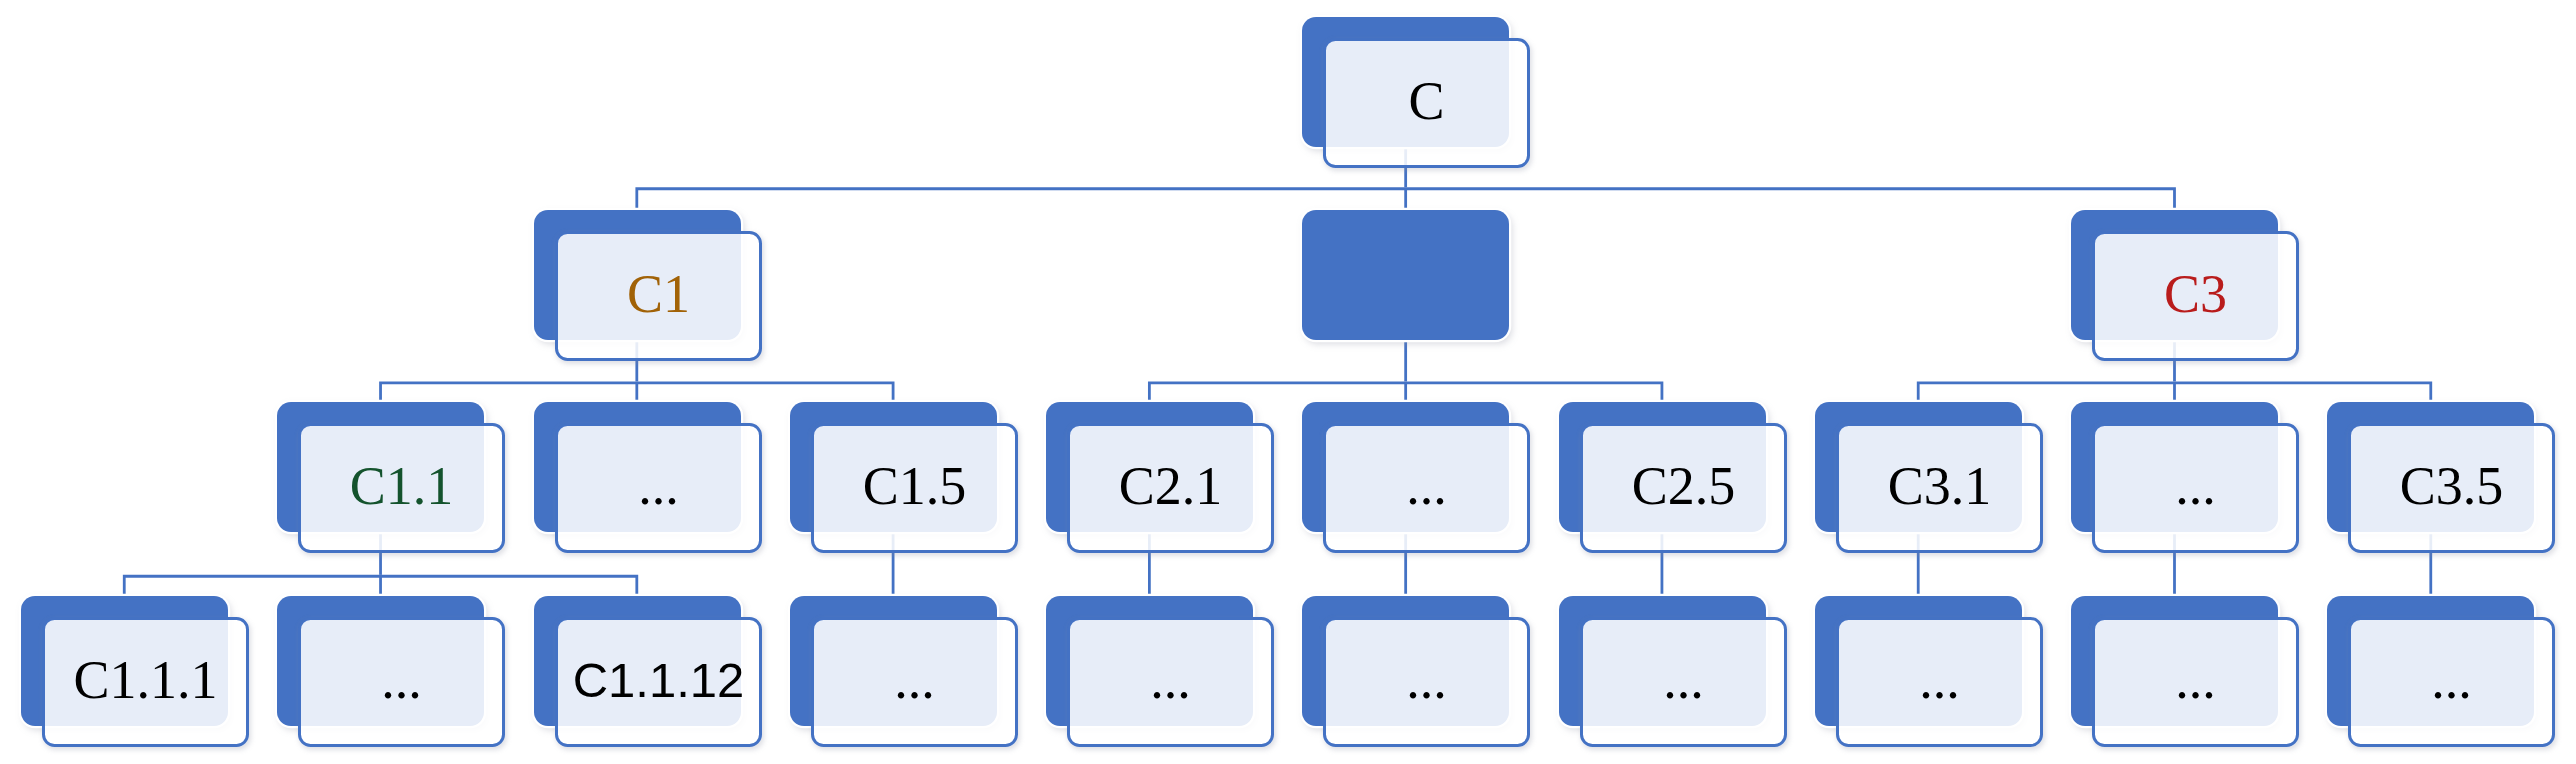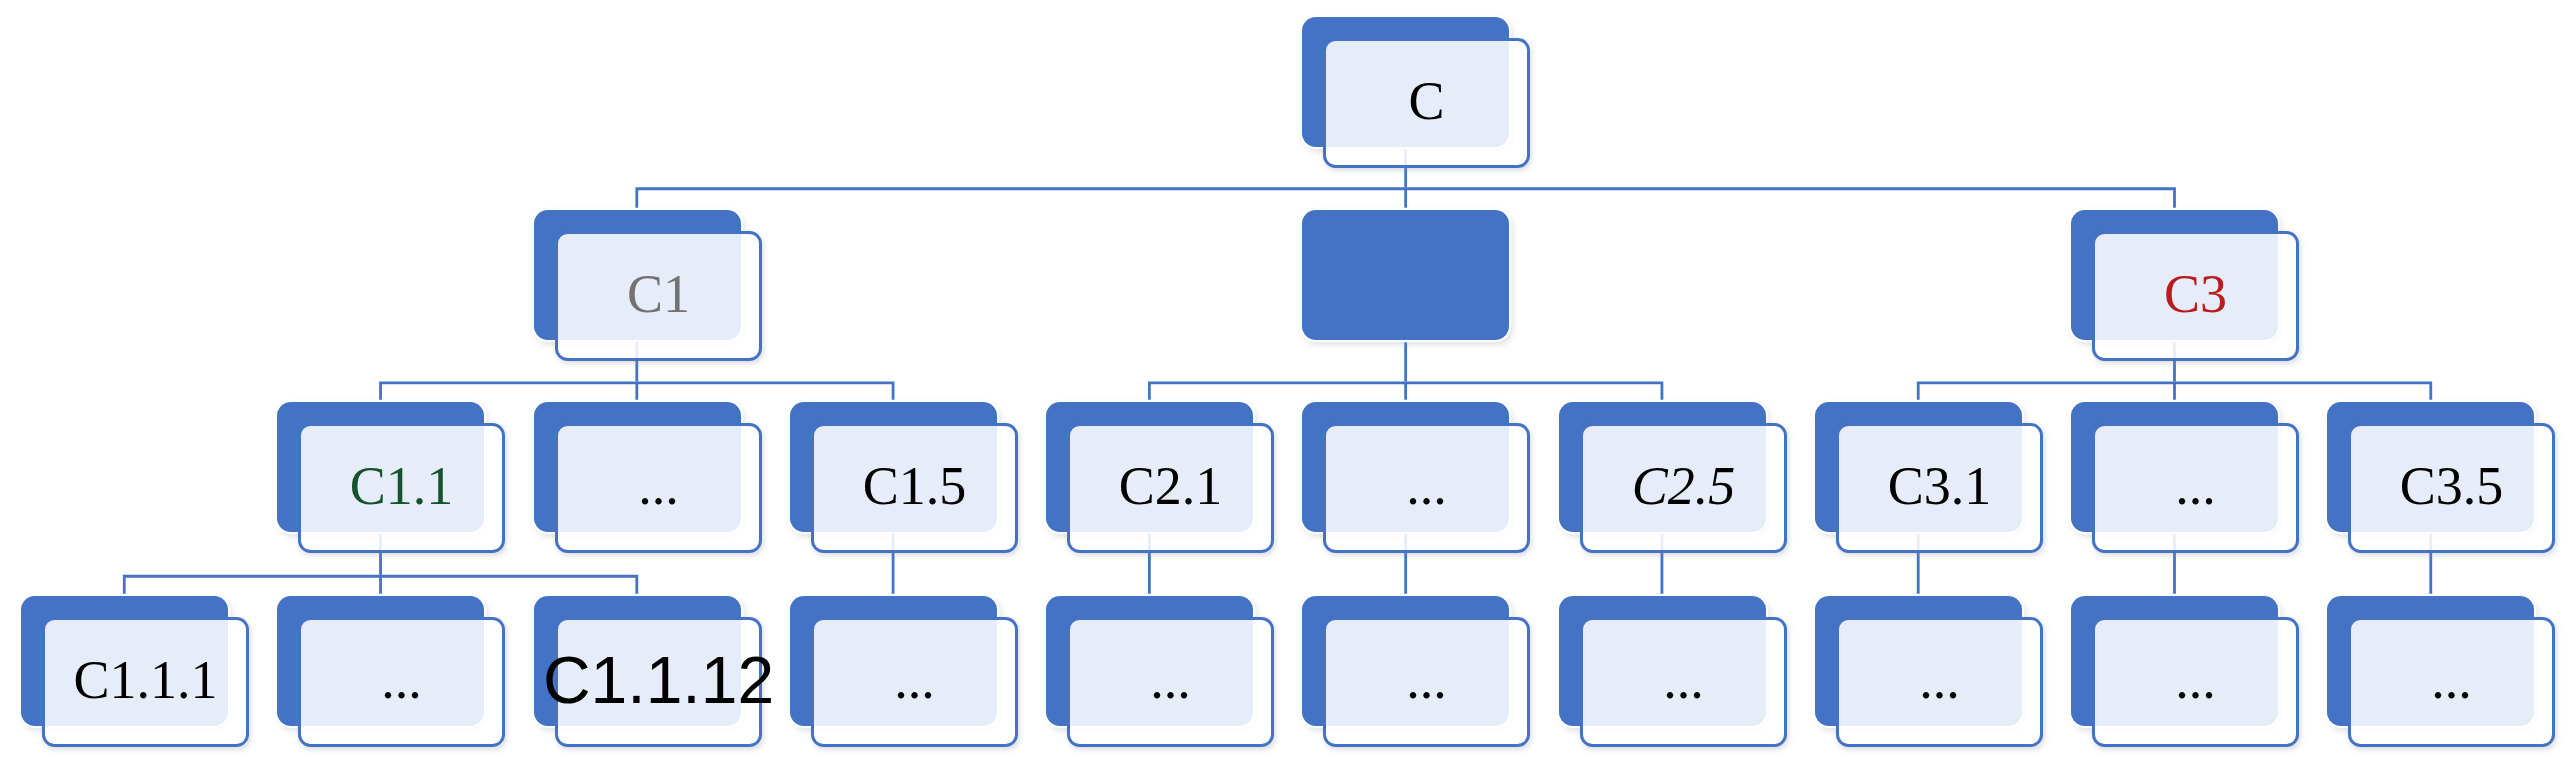--- a/index.html
+++ b/index.html
@@ -44,21 +44,21 @@
   }
   .node .label {
     font-size: 54px;
     line-height: 1;
     color: #000000;
     white-space: nowrap;
     transform: translateY(-1.6px);
   }
   .node.sans .label {
     font-family: "Liberation Sans", "DejaVu Sans", sans-serif;
-    font-size: 66px;
+    font-size: 49px;
   }
 </style>
 </head>
 <body>
 
 <div id="canvas">
   <svg id="connectors" width="2576" height="765" viewBox="0 0 3317 985">
       <path d="M 820 278 L 820 243 L 2800 243 L 2800 278" fill="none" stroke="#4472C4" stroke-width="3.6" stroke-linejoin="miter"></path>
       <path d="M 1810 243 L 1810 278" fill="none" stroke="#4472C4" stroke-width="3.6" stroke-linejoin="miter"></path>
       <path d="M 1810 184 L 1810 241.2" fill="none" stroke="#4472C4" stroke-width="3.6" stroke-linejoin="miter"></path>
@@ -85,21 +85,21 @@
   <div id="nodes">
       <div class="node" style="left: 1302px; top: 17px; width: 228px; height: 151px;">
         <div class="back" style="width: 207px; height: 130px; background: rgb(68, 114, 196);"></div>
         <div class="card" style="left: 21px; top: 21px; width: 207px; height: 130px; background: rgba(255, 255, 255, 0.87); border-color: rgb(68, 114, 196);">
           <span class="label" style="color: rgb(0, 0, 0);">C</span>
         </div>
       </div>
       <div class="node" style="left: 534px; top: 210px; width: 228px; height: 151px;">
         <div class="back" style="width: 207px; height: 130px; background: rgb(68, 114, 196);"></div>
         <div class="card" style="left: 21px; top: 21px; width: 207px; height: 130px; background: rgba(255, 255, 255, 0.87); border-color: rgb(68, 114, 196);">
-          <span class="label" style="color: #737373;">C1</span>
+          <span class="label" style="color: #a16207;">C1</span>
         </div>
       </div>
       <div class="node" style="left: 1302px; top: 210px; width: 228px; height: 151px;">
         <div class="back" style="width: 207px; height: 130px; background: rgb(68, 114, 196);"></div>
       </div>
       <div class="node" style="left: 2071px; top: 210px; width: 228px; height: 151px;">
         <div class="back" style="width: 207px; height: 130px; background: rgb(68, 114, 196);"></div>
         <div class="card" style="left: 21px; top: 21px; width: 207px; height: 130px; background: rgba(255, 255, 255, 0.87); border-color: rgb(68, 114, 196);">
           <span class="label" style="color: #b91c1c;">C3</span>
         </div>
@@ -129,21 +129,21 @@
         </div>
       </div>
       <div class="node" style="left: 1302px; top: 402px; width: 228px; height: 151px;">
         <div class="back" style="width: 207px; height: 130px; background: rgb(68, 114, 196);"></div>
         <div class="card" style="left: 21px; top: 21px; width: 207px; height: 130px; background: rgba(255, 255, 255, 0.87); border-color: rgb(68, 114, 196);">
           <span class="label" style="color: rgb(0, 0, 0);">...</span>
         </div>
       </div>
       <div class="node" style="left: 1559px; top: 402px; width: 228px; height: 151px;">
         <div class="back" style="width: 207px; height: 130px; background: rgb(68, 114, 196);"></div>
-        <div class="card" style="left: 21px; top: 21px; width: 207px; height: 130px; background: rgba(255, 255, 255, 0.87); border-color: rgb(68, 114, 196); font-style: italic;">
+        <div class="card" style="left: 21px; top: 21px; width: 207px; height: 130px; background: rgba(255, 255, 255, 0.87); border-color: rgb(68, 114, 196);">
           <span class="label" style="color: rgb(0, 0, 0);">C2.5</span>
         </div>
       </div>
       <div class="node" style="left: 1815px; top: 402px; width: 272px; height: 151px;">
         <div class="back" style="width: 207px; height: 130px; background: rgb(68, 114, 196);"></div>
         <div class="card" style="left: 21px; top: 21px; width: 207px; height: 130px; background: rgba(255, 255, 255, 0.87); border-color: rgb(68, 114, 196);">
           <span class="label" style="color: rgb(0, 0, 0);">C3.1</span>
         </div>
       </div>
       <div class="node" style="left: 2071px; top: 402px; width: 228px; height: 151px;">

